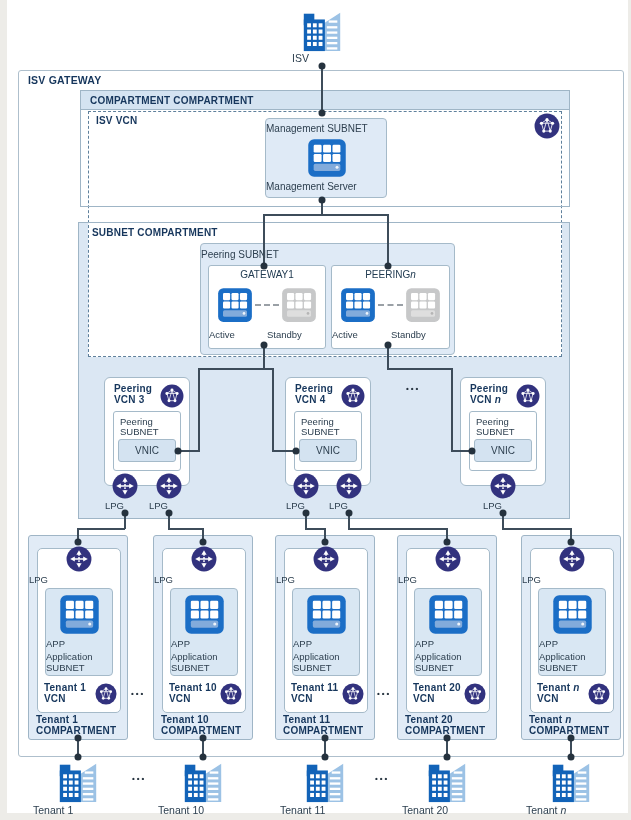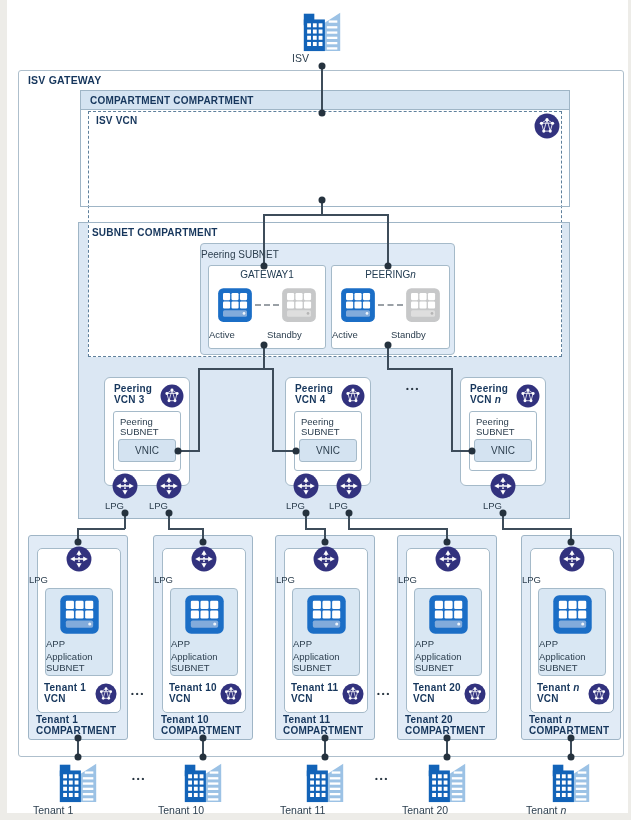--- a/index.html
+++ b/index.html
@@ -136,20 +136,27 @@
   <div class="dashbox"></div>
 
   <div class="abs" style="left:80px;top:206px;width:490px;height:1px;background:#9fb5c6"></div>
   <div class="abs" style="left:78px;top:222px;width:492px;height:1px;background:#9fb5c6"></div>
   <div class="title" style="left:96px;top:115px">ISV VCN</div>
   <svg class="abs" style="left:534px;top:113px;width:26px;height:26px" viewBox="0 0 28 28">
       <use href="#sym-vcn"></use>
     </svg>
   <div class="title" style="left:92px;top:227px">SUBNET COMPARTMENT</div>
 
+  <div class="m-sub">
+    <div class="sm ctr" style="left:0;top:4px;width:120px;font-size:10px">Management SUBNET</div>
+    <svg class="abs" style="left:41px;top:19px;width:40px;height:40px" viewBox="0 0 48 48">
+        <use href="#sym-server-blue"></use>
+      </svg>
+    <div class="sm ctr" style="left:0;top:62px;width:120px;font-size:10px">Management Server</div>
+  </div>
 
   <div class="pr-sub">
     <div class="sm ctr" style="left:0;top:5px;width:253px;font-size:10px">Peering SUBNET</div>
 
     <div class="gw" style="left:7px">
       <div class="gwt"><span>GATEWAY1</span><i></i></div>
       <svg class="abs" style="left:8px;top:21px;width:36px;height:36px" viewBox="0 0 48 48">
           <use href="#sym-server-blue"></use>
         </svg>
       <svg class="abs" style="left:72px;top:21px;width:36px;height:36px" viewBox="0 0 48 48">

